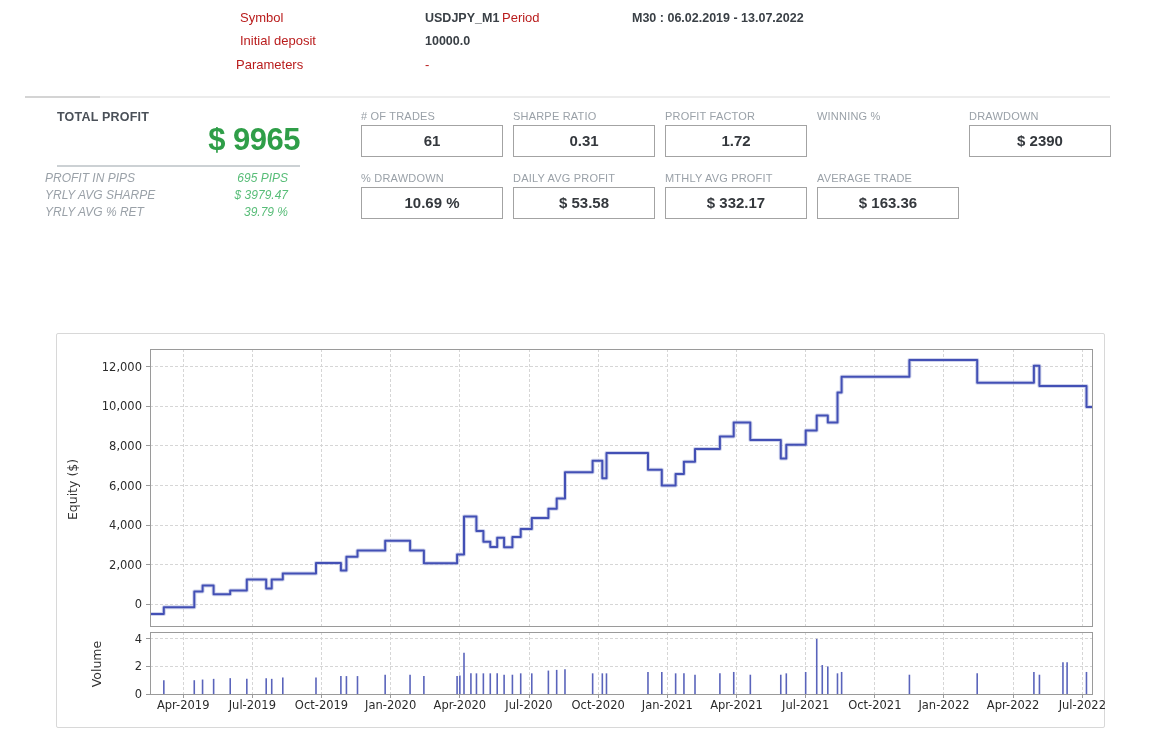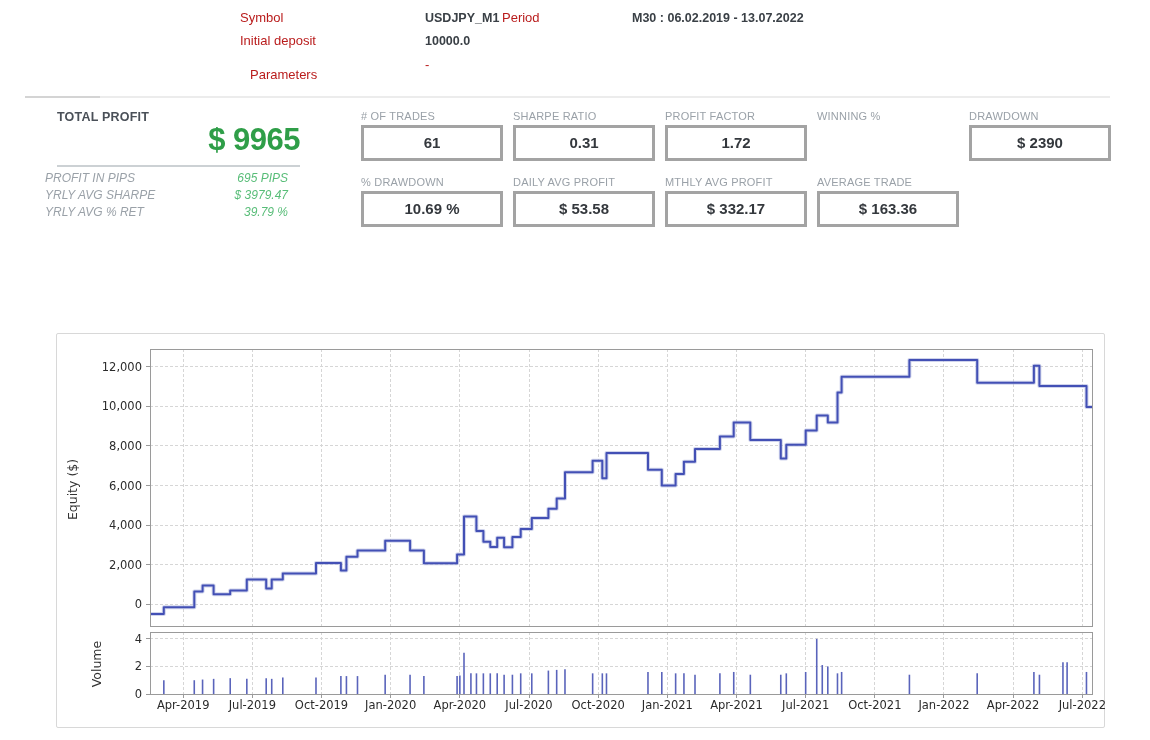--- a/index.html
+++ b/index.html
@@ -20,37 +20,37 @@
   .tp-value{color:#2f9e48;font-size:31px;font-weight:bold;text-align:right;letter-spacing:-.5px;}
   .tp-underline{height:2px;background:#ccd1d4;}
   .sum-row{position:absolute;left:45px;width:243px;height:17px;font-style:italic;}
   .sum-row .lbl{float:left;color:#9aa1a8;font-size:12px;}
   .sum-row .val{float:right;color:#58bd78;font-size:12px;}
   
   #stats-grid{position:absolute;left:318px;top:110px;width:752px;
     display:grid;grid-template-columns:repeat(5,142px);column-gap:10px;row-gap:15px;}
   .stat-cell{width:142px;padding-left:43px;}
   .stat-label{color:#9aa1a8;font-size:11px;letter-spacing:.2px;white-space:nowrap;margin-bottom:3px;}
-  .stat-box{border:3px solid #a3a3a3;background:#fff;height:30px;line-height:30px;
+  .stat-box{border:1px solid #a3a3a3;background:#fff;height:30px;line-height:30px;
     text-align:center;color:#34383d;font-size:15px;font-weight:bold;}
   
   #chart-wrap{position:absolute;left:56px;top:333px;width:1047px;height:393px;
     border:1px solid #d8d8d8;border-radius:2px;background:#fff;overflow:visible;}
   #chart-wrap svg{overflow:visible;display:block;}
 </style>
 </head>
 <body>
 
 <div class="abs" style="left:240px;top:8px;"><span class="hdr-label">Symbol</span></div>
 <div class="abs" style="left:425px;top:8px;"><span class="hdr-value">USDJPY_M1</span></div>
 <div class="abs" style="left:502px;top:8px;"><span class="hdr-label">Period</span></div>
 <div class="abs" style="left:632px;top:8px;"><span class="hdr-value">M30 : 06.02.2019 - 13.07.2022</span></div>
 <div class="abs" style="left:240px;top:31px;text-align:center;"><span class="hdr-label">Initial deposit</span></div>
 <div class="abs" style="left:425px;top:31px;"><span class="hdr-value">10000.0</span></div>
-<div class="abs" style="left:250px;top:55px;margin-top:10px;"><span class="hdr-label">Parameters</span></div>
+<div class="abs" style="left:236px;top:55px;"><span class="hdr-label">Parameters</span></div>
 <div class="abs" style="left:425px;top:55px;"><span class="hdr-label">-</span></div>
 
 <div class="abs sep" style="left:25px;top:96px;width:1085px;"></div>
 <div class="abs sep-dark" style="left:25px;top:96px;width:75px;"></div>
 
 <div class="abs tp-label" style="left:57px;top:110px;">TOTAL PROFIT</div>
 <div class="abs tp-value" style="left:57px;top:122px;width:243px;">$ 9965</div>
 <div class="abs tp-underline" style="left:57px;top:165px;width:243px;"></div>
 <div id="summary-rows">
     <div class="sum-row" style="top: 171px;">

